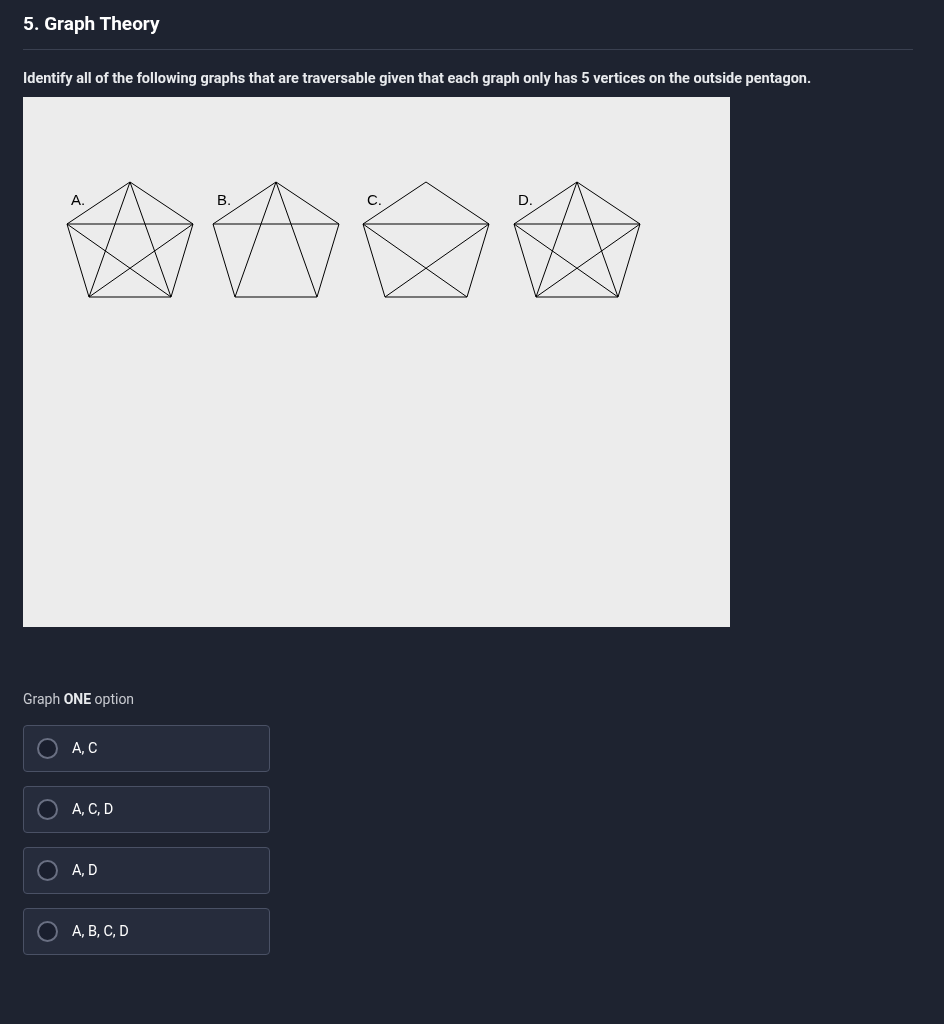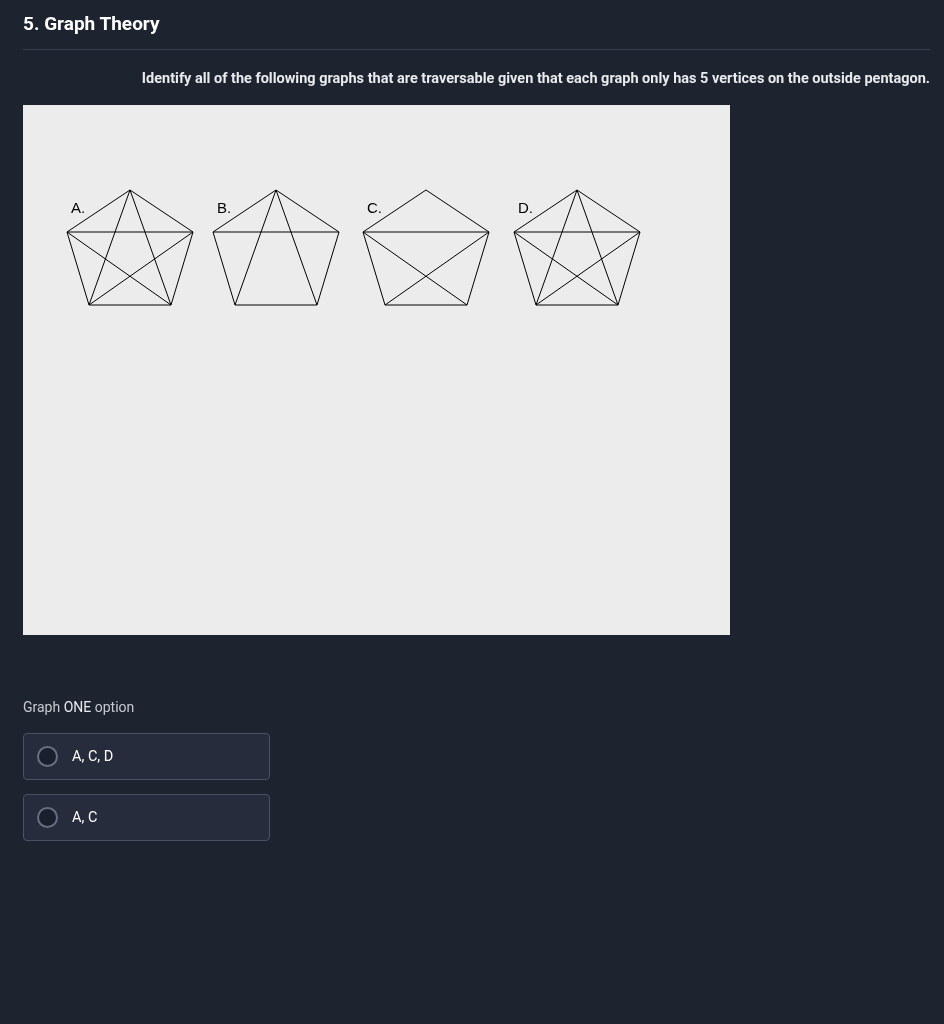--- a/index.html
+++ b/index.html
@@ -5,37 +5,36 @@
   * { box-sizing: border-box; margin: 0; padding: 0; }
   body {
     background: #1e2330;
     color: #e8eaed;
     font-family: -apple-system, BlinkMacSystemFont, "Segoe UI", Roboto, Arial, sans-serif;
     width: 944px;
     min-height: 1024px;
     padding: 0;
   }
   .container {
-    padding: 12px 14px 0 23px;
+    padding: 12px 31px 0 23px;
   }
   .title {
     font-size: 19px;
     font-weight: 700;
     color: #ffffff;
     padding-bottom: 14px;
     border-bottom: 1px solid #3a4050;
   }
   .question-text {
     font-size: 14.5px;
     font-weight: 700;
     color: #e8eaed;
     margin-top: 18px;
-    margin-bottom: 16px;
+    margin-bottom: 8px;
     line-height: 1.45;
-    text-align: right;
   }
   .image-area {
     background: #ececec;
     width: 707px;
     height: 530px;
     position: relative;
     margin-top: 0px;
   }
   .pentagon-group {
     position: absolute;
@@ -51,21 +50,21 @@
     font-weight: 400;
   }
   svg.pentagon {
     display: block;
   }
   .instruct {
     margin-top: 64px;
     font-size: 14px;
     color: #c8cad0;
   }
-  .instruct b { font-weight: 400; color: #e8eaed; }
+  .instruct b { font-weight: 700; color: #e8eaed; }
   .options {
     margin-top: 18px;
     display: flex;
     flex-direction: column;
     gap: 14px;
   }
   .option {
     width: 247px;
     height: 47px;
     border: 1px solid #4a5165;
@@ -156,20 +155,28 @@
     </div>
   </div>
 
   <div class="instruct">
     <span>Graph </span><b>ONE</b><span> option</span>
   </div>
 
   <div class="options">
     <div class="option">
       <div class="radio"></div>
+      <div class="option-label">A, C</div>
+    </div>
+    <div class="option">
+      <div class="radio"></div>
       <div class="option-label">A, C, D</div>
     </div>
     <div class="option">
       <div class="radio"></div>
-      <div class="option-label">A, C</div>
+      <div class="option-label">A, D</div>
+    </div>
+    <div class="option">
+      <div class="radio"></div>
+      <div class="option-label">A, B, C, D</div>
     </div>
   </div>
 </div>
 
 </body></html>

